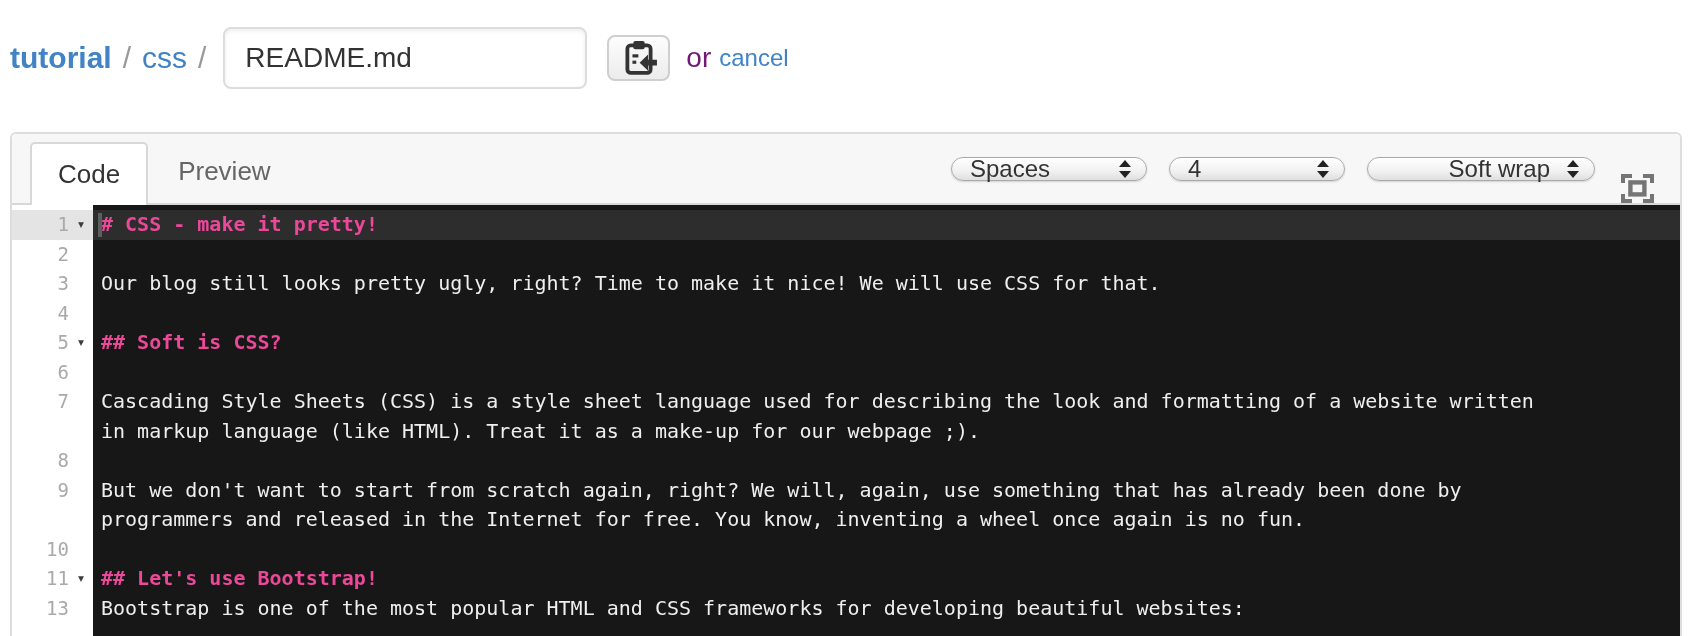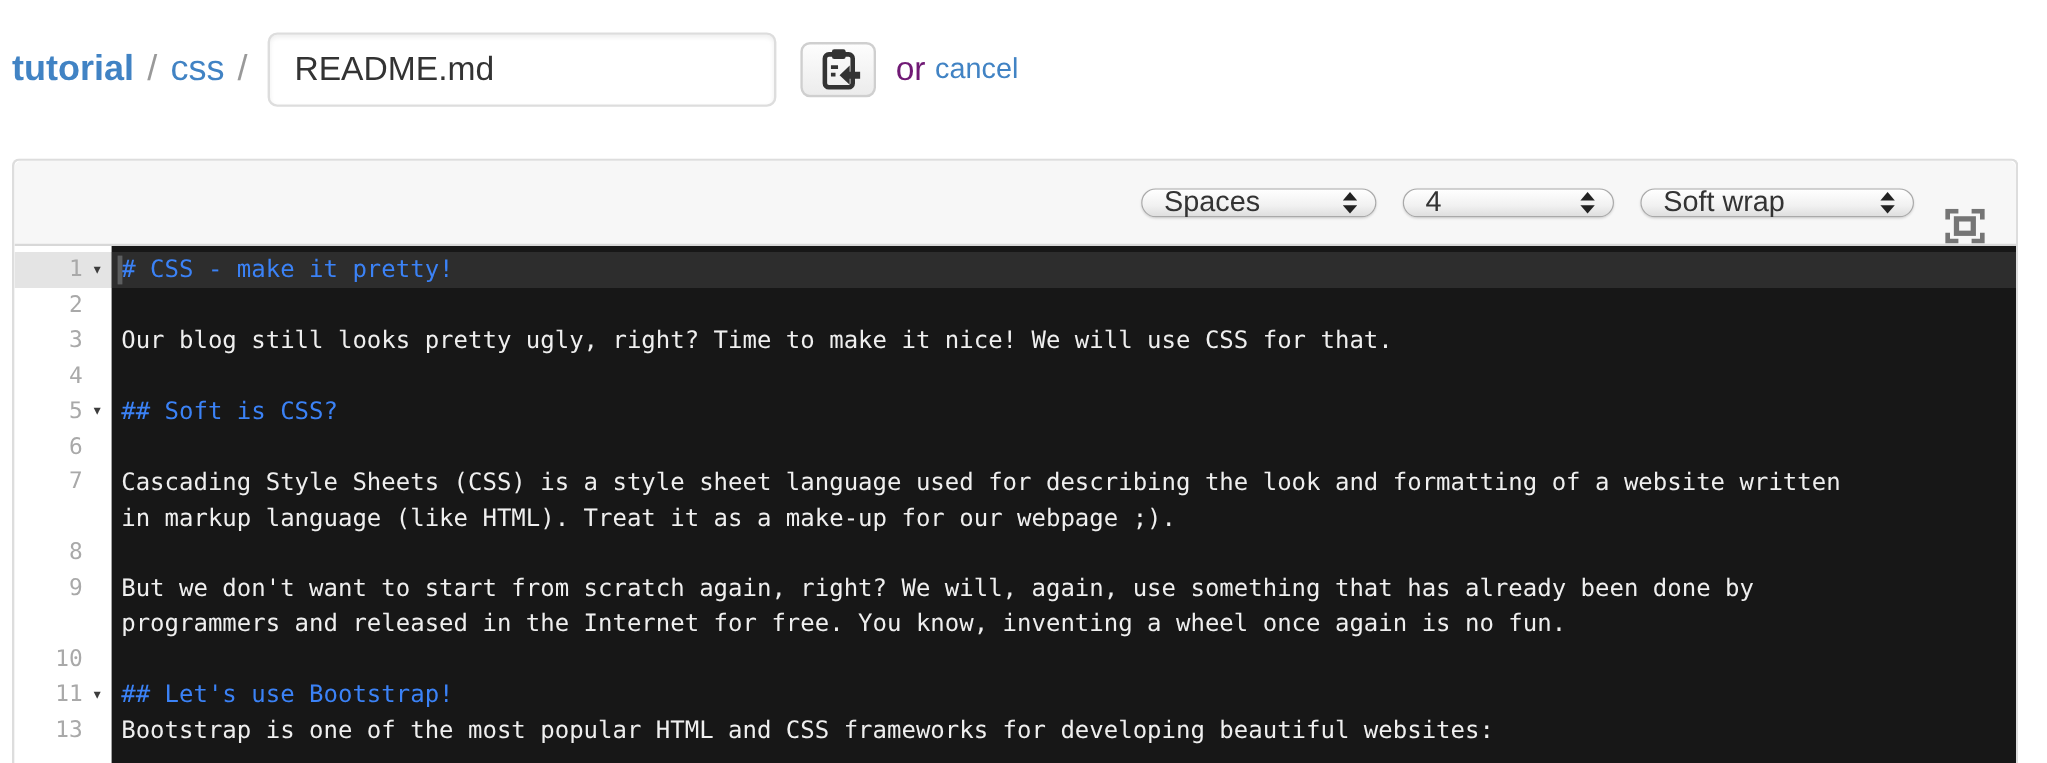--- a/index.html
+++ b/index.html
@@ -4,21 +4,21 @@
 <style>
   * { box-sizing: border-box; margin: 0; padding: 0; }
   html,body { width:1706px; height:636px; overflow:hidden; background:#fff;
     font-family:"Liberation Sans", sans-serif; }
 
   
   .topbar { display:flex; align-items:center; padding:26px 0 0 10px; height:90px; }
   .crumb { font-size:30px; text-decoration:none; color:#4183c4; }
   .crumb.repo { font-weight:bold; }
   .crumb-sep { font-size:30px; color:#999; margin:0 11px; }
-  .filename-input { width:424px; height:62px; margin-left:6px; border:2px solid #ddd;
+  .filename-input { width:364px; height:62px; margin-left:6px; border:2px solid #ddd;
     border-radius:8px; padding:0 20px; font-size:28px; color:#333;
     font-family:"Liberation Sans", sans-serif;
     box-shadow:inset 0 2px 4px rgba(0,0,0,0.07); outline:none; }
   .copy-btn { width:63px; height:46px; margin-left:20px; border:2px solid #cfcfcf;
     border-radius:8px; background:linear-gradient(#fdfdfd,#ececec);
     display:flex; align-items:center; justify-content:center; cursor:pointer; }
   .or-text { font-size:28px; color:#701a75; margin-left:16px; }
   .cancel-link { font-size:24px; color:#4183c4; text-decoration:none; margin-left:8px; }
 
   
@@ -32,21 +32,21 @@
     padding:0 30px; cursor:pointer; }
   .tab.active { background:#fff; color:#333; border:2px solid #d8d8d8; border-bottom:none;
     margin-bottom:-2px; border-radius:5px 5px 0 0; padding:0 26px; z-index:2; }
   .controls { margin-left:auto; align-self:center; display:flex; align-items:center; gap:22px; }
   .select { height:24px; border:1px solid #a9a9a9; border-radius:15px;
     background:linear-gradient(#ffffff,#f1f1f1 60%,#dfdfdf);
     box-shadow:0 1px 2px rgba(0,0,0,0.15); display:flex; align-items:center;
     padding:0 44px 0 18px; font-size:24px; color:#333; position:relative; cursor:pointer; }
   .select:nth-of-type(1){ width:196px; }
   .select:nth-of-type(2){ width:176px; }
-  .select:nth-of-type(3){ width:228px; }
+  .select:nth-of-type(3){ width:228px;justify-content:flex-end; }
   .updown { position:absolute; right:15px; top:50%; transform:translateY(-50%);
     display:flex; flex-direction:column; gap:4px; }
   .updown i { display:block; width:0; height:0; border-left:6px solid transparent;
     border-right:6px solid transparent; }
   .updown .up { border-bottom:7px solid #222; }
   .updown .down { border-top:7px solid #222; }
   .fullscreen-btn { background:none; border:none; cursor:pointer; margin-left:4px;
     display:flex; align-items:center; }
 
   
@@ -57,21 +57,21 @@
     background:#171717; }
   .lines { position:relative; z-index:1; padding-top:5px;
     font-family:"DejaVu Sans Mono", monospace; font-size:20px; line-height:29.5px; }
   .row { display:flex; min-height:29.5px; }
   .gutter-cell { width:81px; flex:none; display:flex; align-items:flex-start; }
   .ln { flex:1; text-align:right; font-size:19px; color:#a9a9a9; line-height:29.5px; }
   .fold { width:24px; text-align:center; font-size:15px; color:#3c3c3c; line-height:29.5px; }
   .code-cell { flex:1; padding-left:8px; position:relative; color:#efefef;
     white-space:pre-wrap; overflow-wrap:break-word; }
   .code-text { display:block; max-width:1440px; }
-  .row.heading .code-cell { color:#3b82f6; }
+  .row.heading .code-cell { color:#ec4899;font-weight:bold; }
   .row.active .gutter-cell { background:#e4e4e4; }
   .row.active .code-cell { background:#2d2d2d; }
   .cursor { position:absolute; left:5px; top:3px; width:4px; height:24px; background:#5c5e5f; }
 </style>
 </head>
 <body>
 
 <div class="topbar">
   <a href="#" class="crumb repo">tutorial</a>
   <span class="crumb-sep">/</span>
@@ -89,20 +89,22 @@
       </svg>
     </span>
   </button>
   <span class="or-text">or</span>
   <a href="#" class="cancel-link">cancel</a>
 </div>
 
 <div class="panel">
   <div class="panel-header">
     <div id="tabs" style="display:flex; align-items:flex-end; height:100%;">
+        <div class="tab active">Code</div>
+        <div class="tab">Preview</div>
       </div>
     <div class="controls" id="selects">
         <div class="select">
           <span>Spaces</span>
           <span class="updown">
             <i class="up"></i>
             <i class="down"></i>
           </span>
         </div>
         <div class="select">

